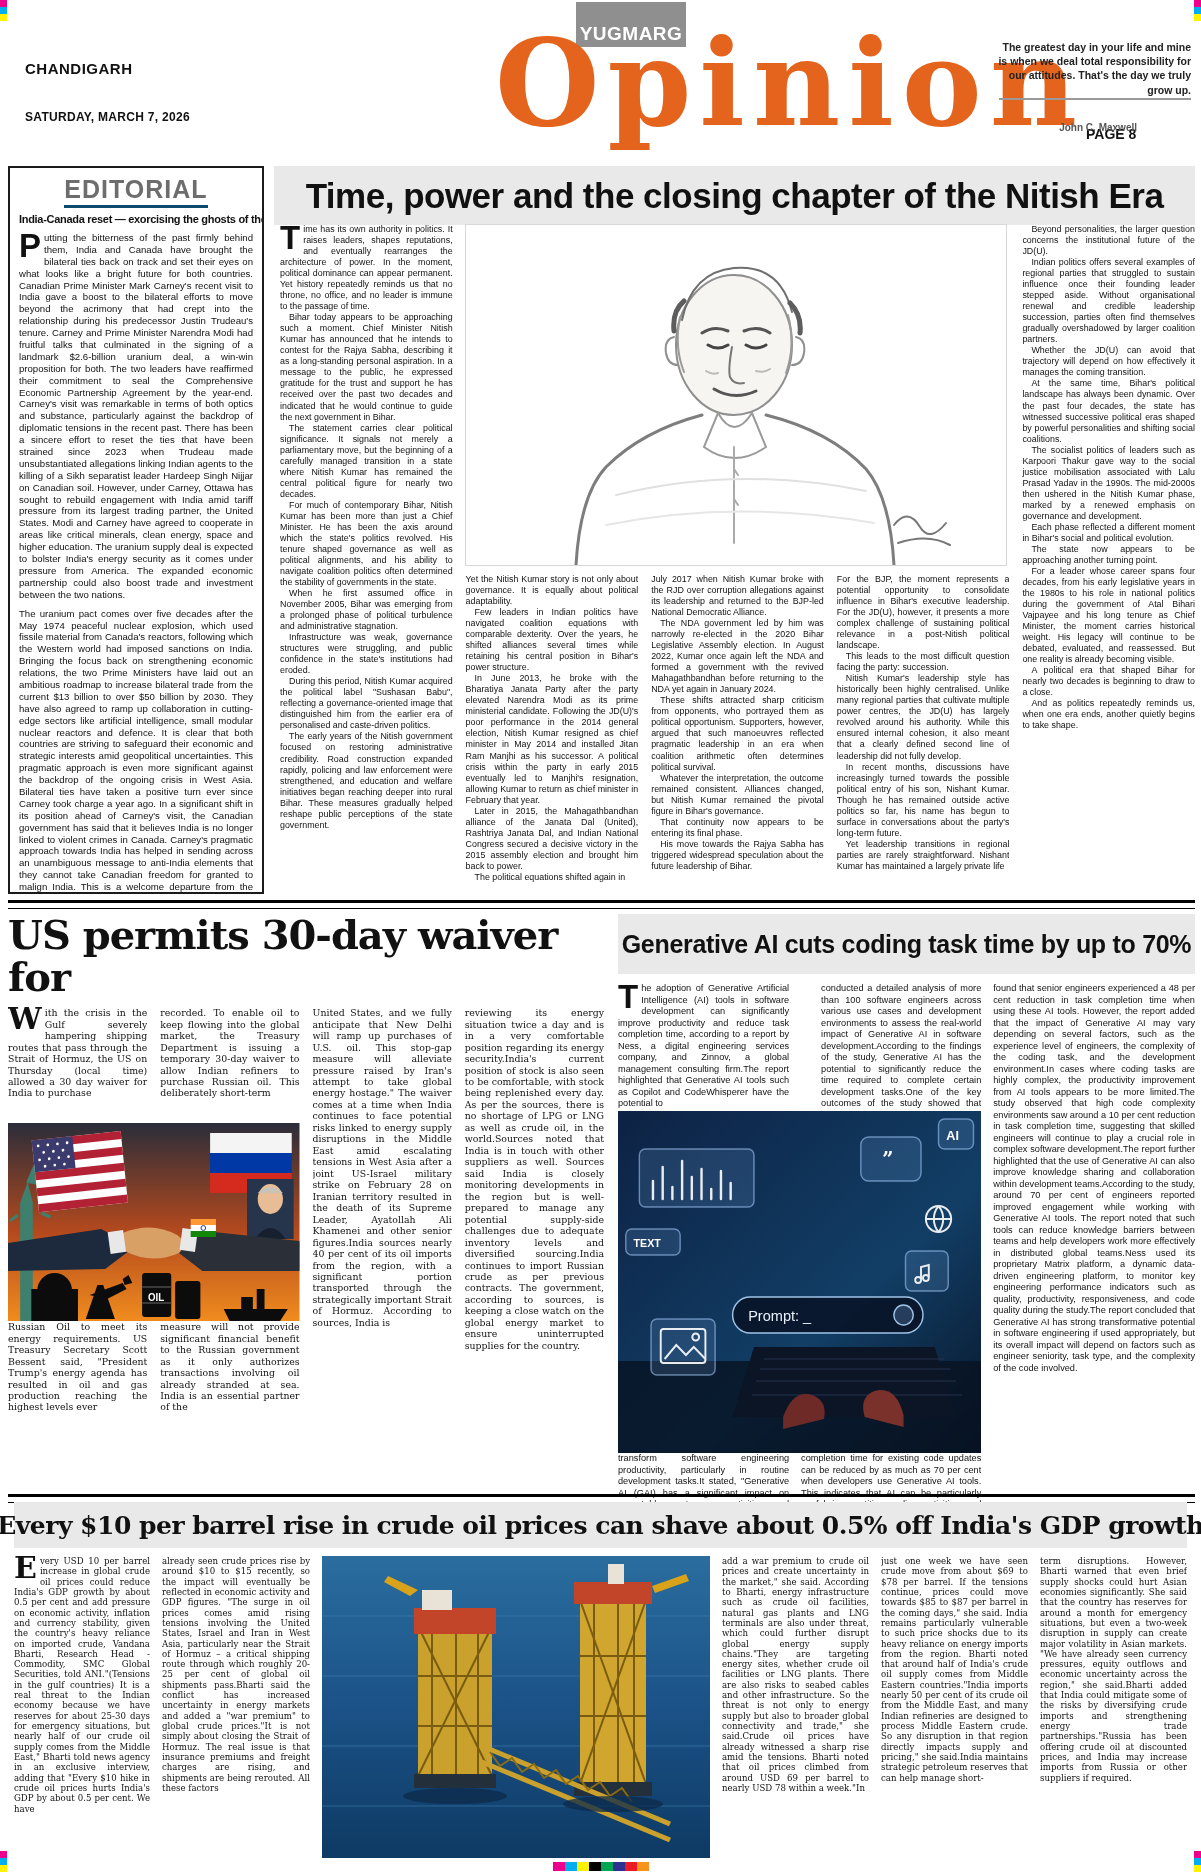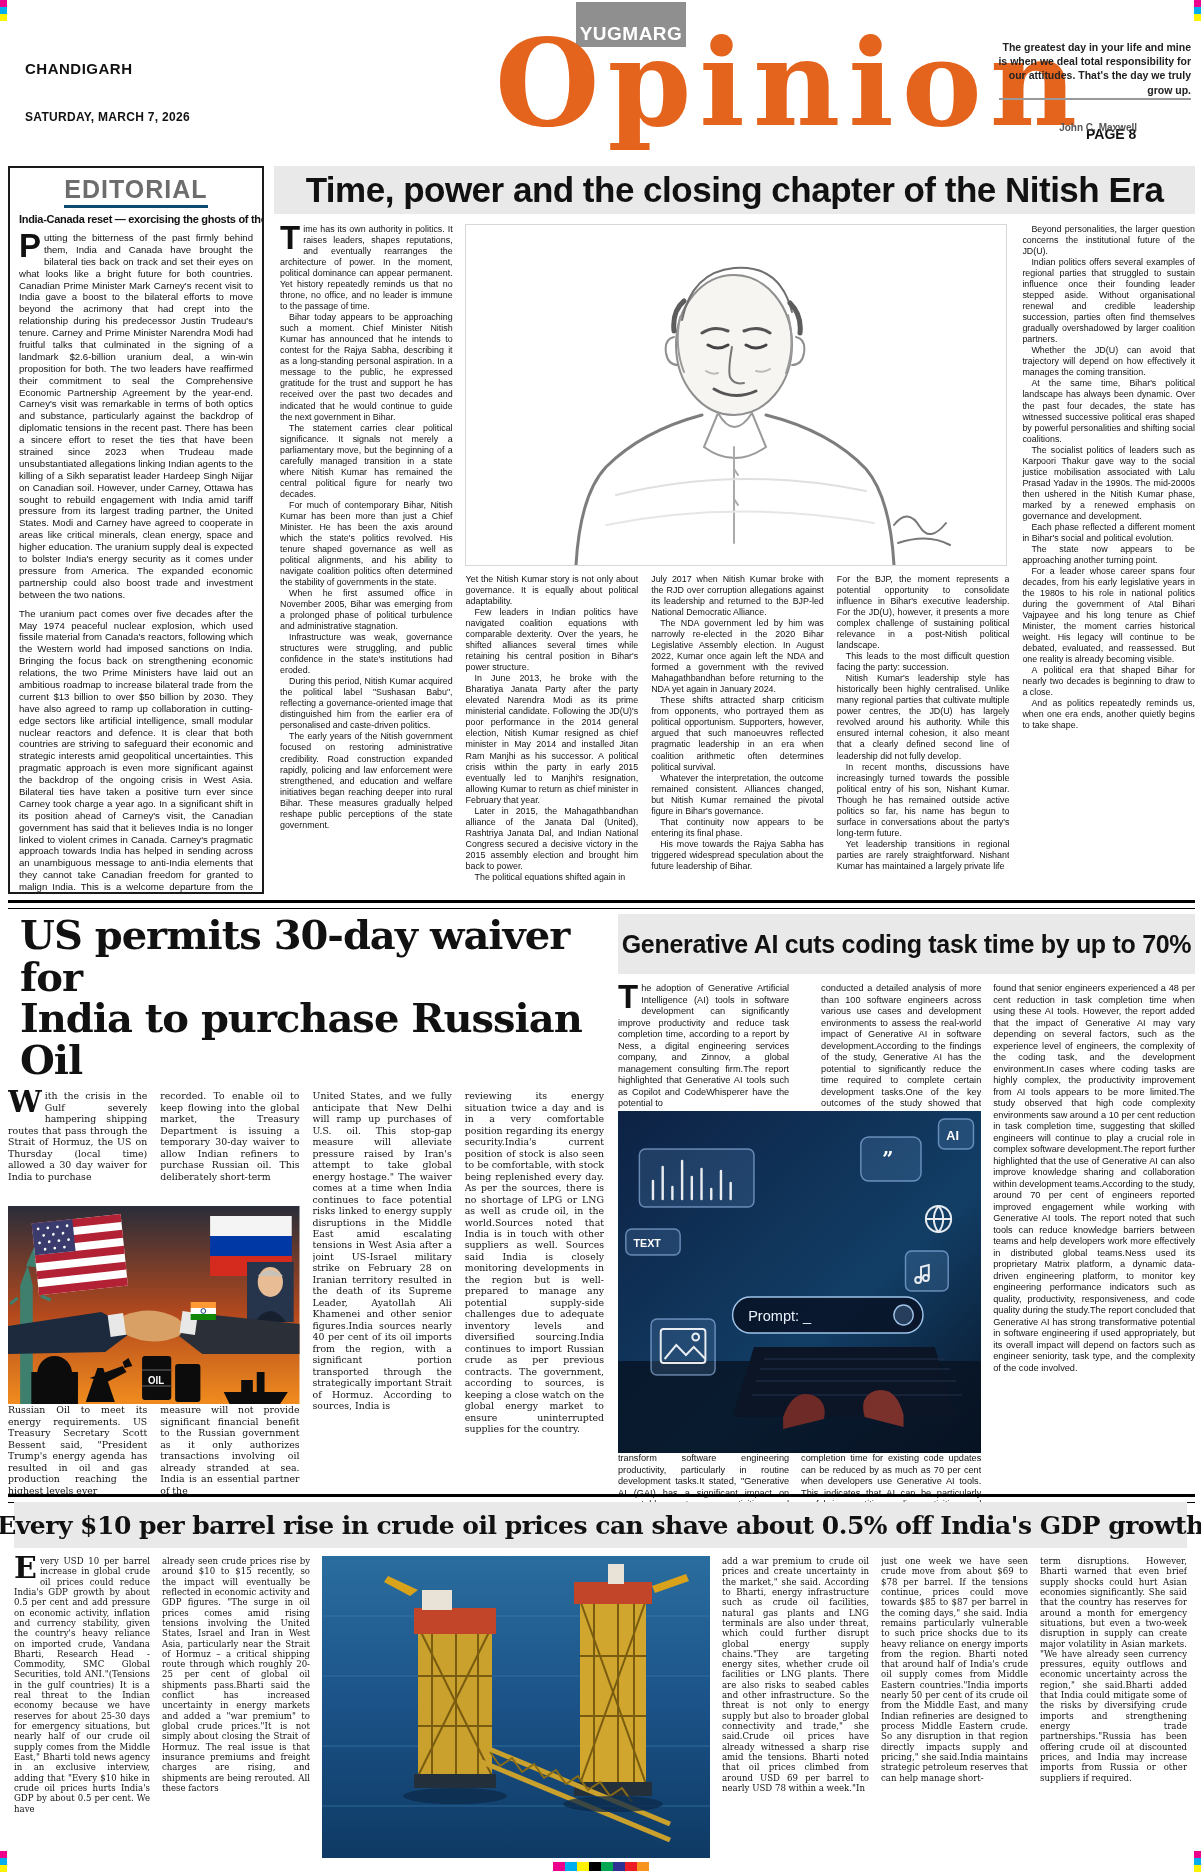--- a/index.html
+++ b/index.html
@@ -33,33 +33,33 @@
   
   .row1{position:absolute;left:8px;top:166px;width:1187px;height:728px;display:flex;gap:10px;}
   .editorial{flex:0 0 256px;border:2px solid #1a1a1a;padding:4px 9px;box-sizing:border-box;overflow:hidden;}
   .ed-label{text-align:center;margin:3px 0 5px;}
   .ed-label span{display:inline-block;color:#6d6d6d;font-size:25px;font-weight:bold;letter-spacing:1px;
                  border-bottom:3px solid #0c4a6e;padding-bottom:1px;}
   .ed-head{text-align:center;font-size:11px;font-weight:bold;white-space:nowrap;letter-spacing:-.3px;margin-bottom:7px;}
   .ed-body p{font-size:9.6px;line-height:1.24;text-align:justify;margin-bottom:7px;}
 
   .nitish{flex:1;position:relative;}
-  .n-band{height:48px;}
+  .n-band{height:59px;}
   .n-head{font-size:35px;font-weight:bold;letter-spacing:-.5px;white-space:nowrap;}
   .n-body{position:absolute;top:58px;left:6px;right:0;bottom:2px;display:flex;gap:13px;}
   .n-col{flex:1;font-size:8.9px;line-height:1.24;text-align:justify;overflow:hidden;}
   .n-col p{text-indent:9px;}
   .n-col p.np{text-indent:0;}
   .n-spacer{height:350px;}
   .n-illus{position:absolute;left:191px;top:58px;width:542px;height:342px;background:#fff;border:1px solid #d8d8d8;box-sizing:border-box;}
 
   
   .row2{position:absolute;left:8px;top:914px;width:1187px;height:574px;display:flex;}
   .us{flex:0 0 596px;}
-  .us-head{font-family:"DejaVu Serif",serif;font-weight:bold;font-size:40px;line-height:1.04;letter-spacing:-1px;margin-left:12px;}
+  .us-head{font-family:"DejaVu Serif",serif;font-weight:bold;font-size:40px;line-height:1.04;letter-spacing:-1px;}
   .us-body{margin-top:10px;display:grid;grid-template-columns:repeat(4,1fr);column-gap:13px;
            grid-template-rows:116px 198px auto;font-family:"DejaVu Serif",serif;font-size:9.4px;
            line-height:1.22;text-align:justify;height:472px;}
   .us-c1t{grid-column:1;grid-row:1;}
   .us-c2t{grid-column:2;grid-row:1;}
   .us-c3{grid-column:3;grid-row:1/4;}
   .us-c4{grid-column:4;grid-row:1/4;}
   .us-photo{grid-column:1/3;grid-row:2;}
   .us-c1b{grid-column:1;grid-row:3;}
   .us-c2b{grid-column:2;grid-row:3;}
@@ -202,21 +202,20 @@
     </div>
   </div>
 
   <div class="hrule" style="top:900px;"></div>
 
   <div class="row2">
 
     <div class="us">
       <div class="us-head">
         <div>US permits 30-day waiver for</div>
-        <div>India to purchase Russian Oil</div>
       </div>
       <div class="us-body">
         <div class="us-c1t clip">
           <p><span class="dc dc-serif">W</span><span>ith the crisis in the Gulf severely hampering shipping routes that pass through the Strait of Hormuz, the US on Thursday (local time) allowed a 30 day waiver for India to purchase</span></p>
         </div>
         <div class="us-c2t clip">recorded. To enable oil to keep flowing into the global market, the Treasury Department is issuing a temporary 30-day waiver to allow Indian refiners to purchase Russian oil. This deliberately short-term</div>
         <div class="us-c3 clip">United States, and we fully anticipate that New Delhi will ramp up purchases of U.S. oil. This stop-gap measure will alleviate pressure raised by Iran's attempt to take global energy hostage." The waiver comes at a time when India continues to face potential risks linked to energy supply disruptions in the Middle East amid escalating tensions in West Asia after a joint US-Israel military strike on February 28 on Iranian territory resulted in the death of its Supreme Leader, Ayatollah Ali Khamenei and other senior figures.India sources nearly 40 per cent of its oil imports from the region, with a significant portion transported through the strategically important Strait of Hormuz. According to sources, India is</div>
         <div class="us-c4 clip">reviewing its energy situation twice a day and is in a very comfortable position regarding its energy security.India's current position of stock is also seen to be comfortable, with stock being replenished every day. As per the sources, there is no shortage of LPG or LNG as well as crude oil, in the world.Sources noted that India is in touch with other suppliers as well. Sources said India is closely monitoring developments in the region but is well-prepared to manage any potential supply-side challenges due to adequate inventory levels and diversified sourcing.India continues to import Russian crude as per previous contracts. The government, according to sources, is keeping a close watch on the global energy market to ensure uninterrupted supplies for the country.</div>
 
         <div class="us-photo">

